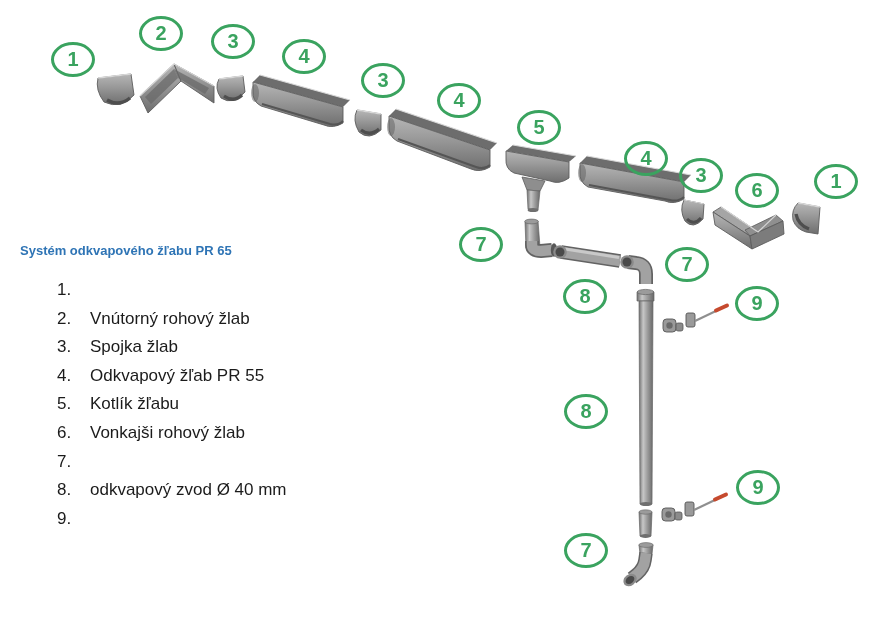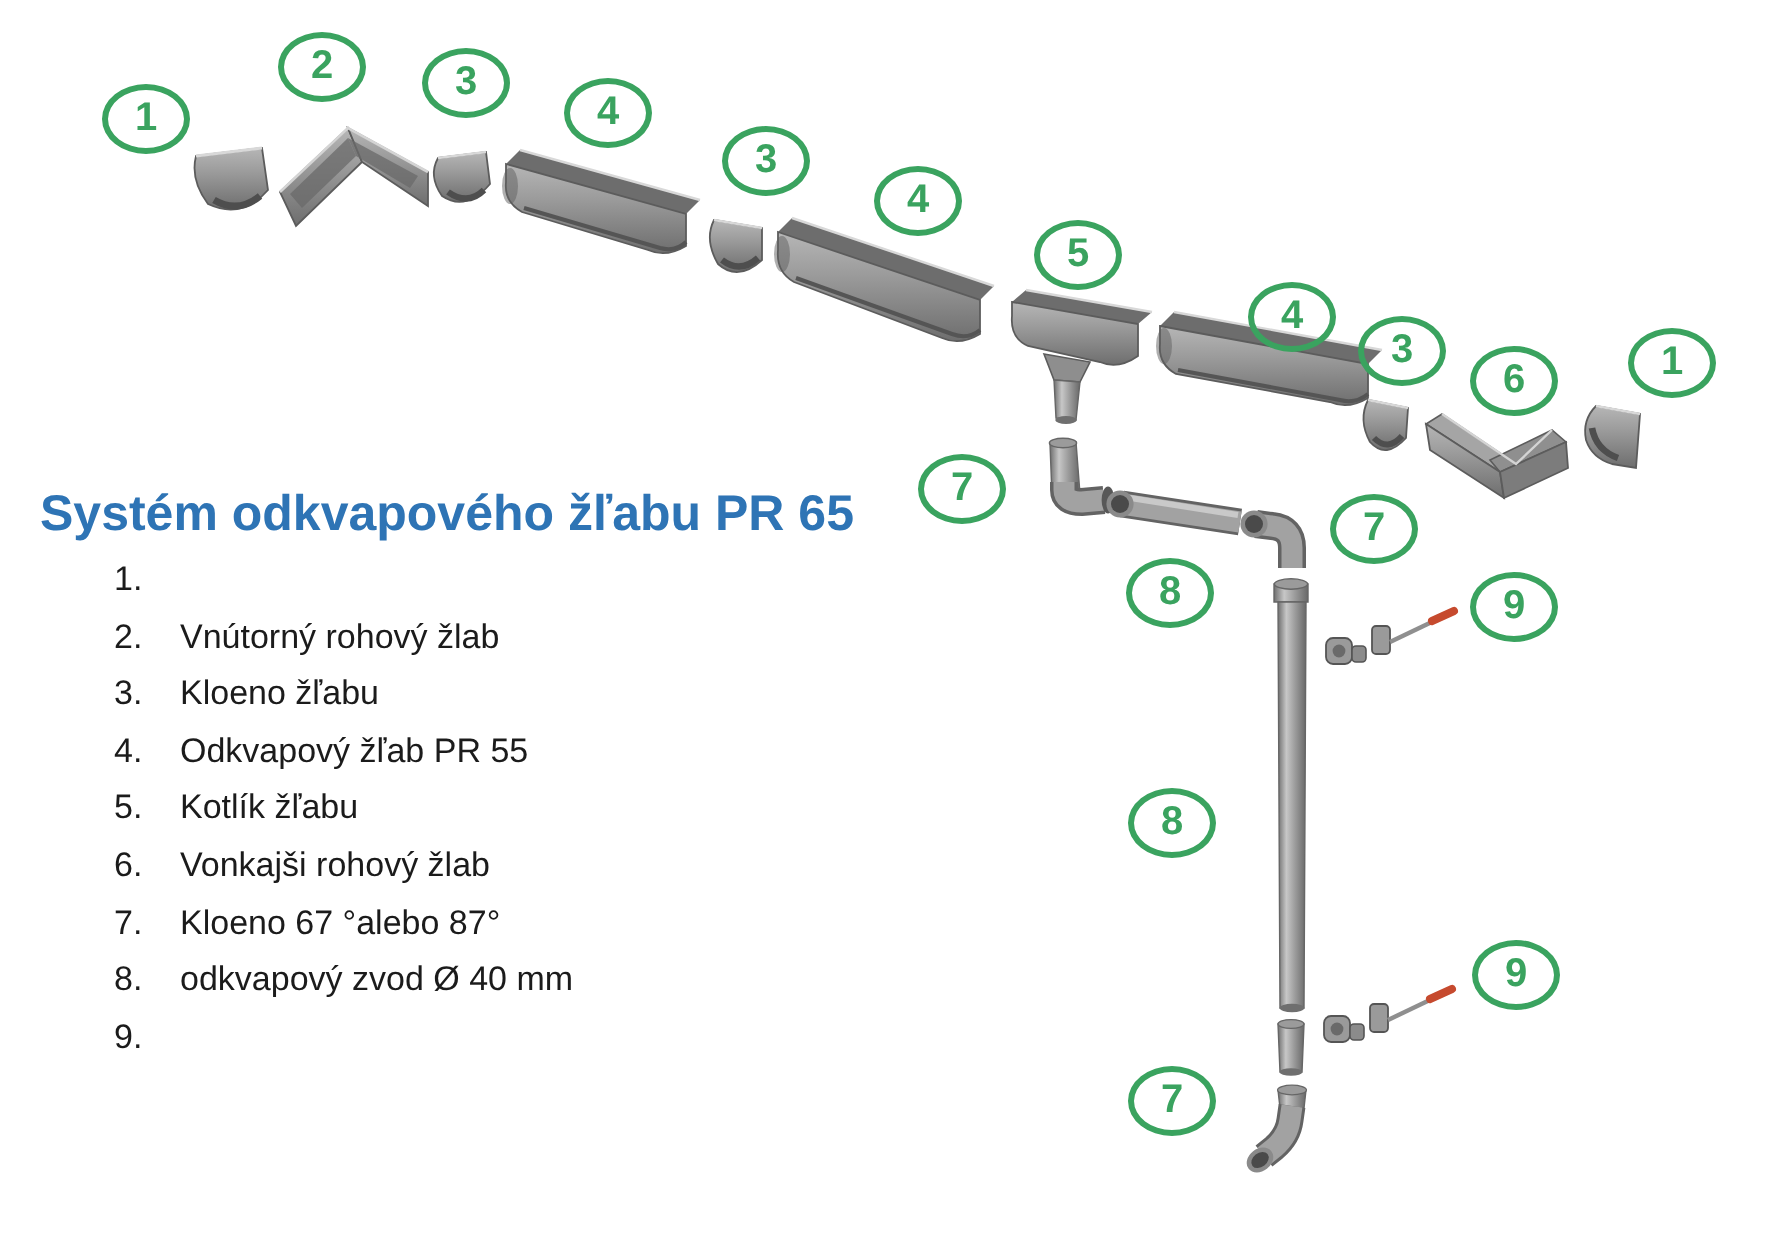--- a/index.html
+++ b/index.html
@@ -10,21 +10,21 @@
   .diagram-svg{position:absolute;left:0;top:0;}
   .badge{
     position:absolute;width:38px;height:29px;
     border:3px solid var(--badge_green,#3aa35f);border-radius:50%;
     display:flex;align-items:center;justify-content:center;
     color:var(--badge_green,#3aa35f);font-size:20px;font-weight:bold;
     background:transparent;box-sizing:content-box;
   }
   .title{
     position:absolute;left:20px;top:243px;
-    font-size:25px;font-weight:bold;color:var(--title_blue,#2e74b5);
+    font-size:13px;font-weight:bold;color:var(--title_blue,#2e74b5);
     white-space:nowrap;
   }
   .legend{
     position:absolute;left:57px;top:280px;
     font-size:17px;color:#1b1b1b;
   }
   .legend-row{display:flex;height:28.6px;align-items:flex-start;white-space:nowrap;}
   .legend-row .num{width:33px;flex:none;}
 </style>
 </head>
@@ -217,37 +217,36 @@
   <div class="legend">
     <div class="legend-row">
       <span class="num">1.</span>
     </div>
     <div class="legend-row">
       <span class="num">2.</span>
       <span class="lbl">Vnútorný rohový žlab</span>
     </div>
     <div class="legend-row">
       <span class="num">3.</span>
-      <span class="lbl">Kloeno žľabu</span>
+      <span class="lbl">Spojka žlab</span>
     </div>
     <div class="legend-row">
       <span class="num">4.</span>
       <span class="lbl">Odkvapový žľab PR 55</span>
     </div>
     <div class="legend-row">
       <span class="num">5.</span>
       <span class="lbl">Kotlík žľabu</span>
     </div>
     <div class="legend-row">
       <span class="num">6.</span>
       <span class="lbl">Vonkajši rohový žlab</span>
     </div>
     <div class="legend-row">
       <span class="num">7.</span>
-      <span class="lbl">Kloeno 67 °alebo 87°</span>
     </div>
     <div class="legend-row">
       <span class="num">8.</span>
       <span class="lbl">odkvapový zvod Ø 40 mm</span>
     </div>
     <div class="legend-row">
       <span class="num">9.</span>
     </div>
   </div>
 

